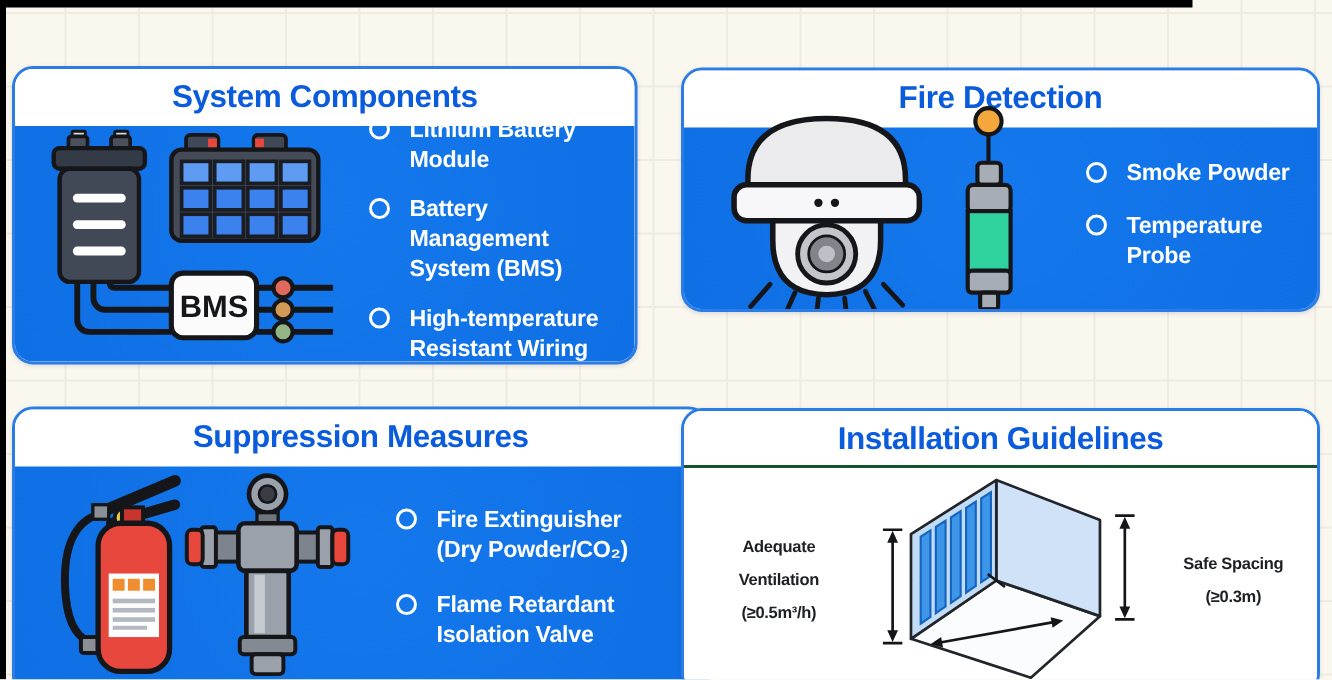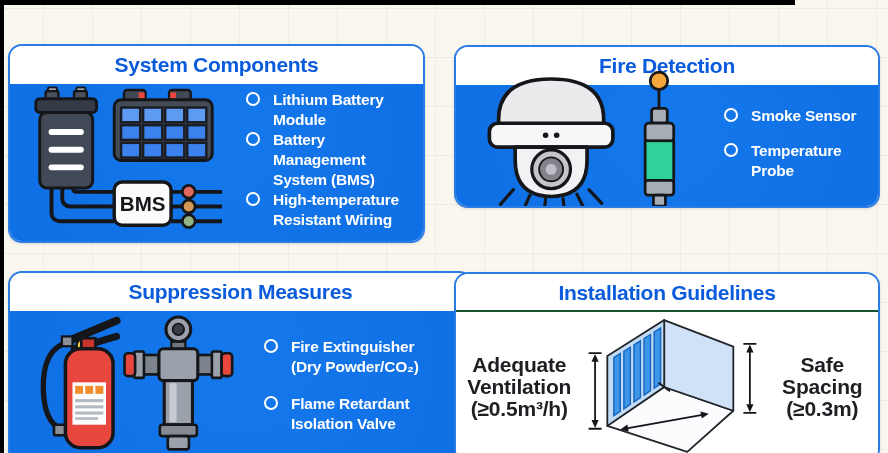--- a/index.html
+++ b/index.html
@@ -40,35 +40,35 @@
   }
   #p4 .panel-body { background:#ffffff; justify-content:center; gap:8px; padding:0 6px; }
 
   #p1 .panel-body { padding:0 10px 6px 12px; gap:18px; }
   #p2 .panel-body { padding:0 8px 4px 26px;  gap:30px; }
   #p3 .panel-body { padding:0 6px 4px 20px; gap:22px; }
 
   .illus { flex:none; display:block; }
 
   .list { display:flex; flex-direction:column; }
-  #p1 .list { gap:0; }
+  #p1 .list { gap:13px; }
   #p2 .list { gap:15px; }
   #p3 .list { gap:17px; }
   .li { display:flex; gap:13px; align-items:flex-start; }
   .ring {
     flex:none; width:14px; height:14px; margin-top:2px;
     border:2.6px solid #ffffff; border-radius:50%;
   }
   .li-text {
     color:#ffffff; font-weight:bold; font-size:15.5px; line-height:20px;
     letter-spacing:-0.2px; white-space:pre-line;
   }
 
   .guide-label {
-    font-size:21px; line-height:22px; font-weight:bold; color:#1d1f22;
+    font-size:11px; line-height:22px; font-weight:bold; color:#1d1f22;
     text-align:center; white-space:pre-line; letter-spacing:-0.2px;
   }
   .guide-label.left  { width:122px; }
   .guide-label.right { width:106px; }
 </style>
 </head>
 <body>
 
 <div class="stage">
   <div class="edge-top"></div>
@@ -181,21 +181,21 @@
           <rect x="177" y="62" width="31" height="20" rx="4" fill="#a7adb5" stroke="#15161a" stroke-width="3"></rect>
           <rect x="177" y="81" width="31" height="44" fill="#2fd19c" stroke="#15161a" stroke-width="3"></rect>
           <rect x="177" y="124" width="31" height="16" rx="3" fill="#a7adb5" stroke="#15161a" stroke-width="3"></rect>
           <rect x="186" y="140" width="13" height="12" rx="2" fill="#a7adb5" stroke="#15161a" stroke-width="3"></rect>
           <rect x="189" y="152" width="7" height="7" rx="1" fill="#8b9097" stroke="#15161a" stroke-width="2.5"></rect>
         </g>
       </svg>
       <div class="list">
         <div class="li">
           <span class="ring"></span>
-          <span class="li-text">Smoke Sensor</span>
+          <span class="li-text">Smoke Powder</span>
         </div>
         <div class="li">
           <span class="ring"></span>
           <span class="li-text">Temperature Probe</span>
         </div>
       </div>
     </div>
   </section>
 
   <section class="panel" id="p3">

